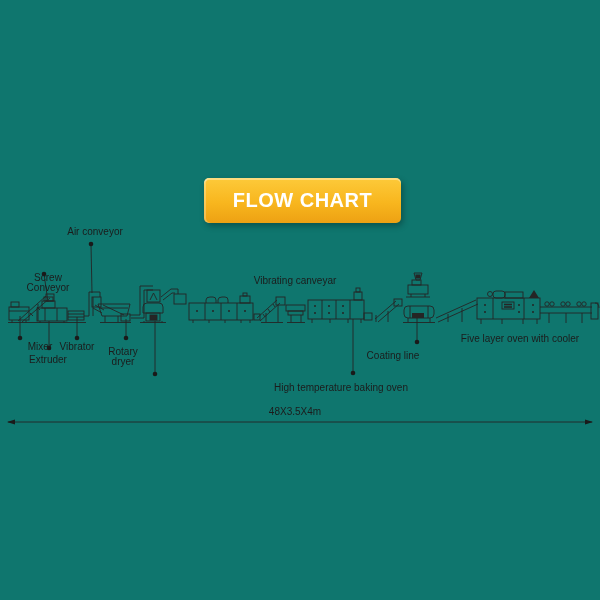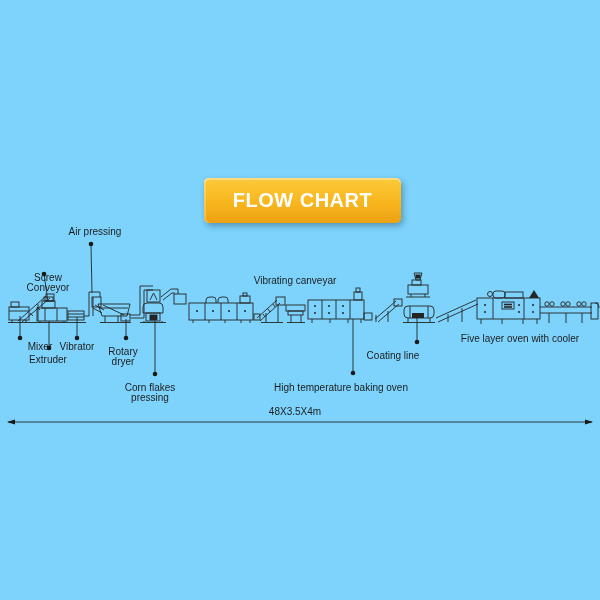--- a/index.html
+++ b/index.html
@@ -1,16 +1,16 @@
 <!DOCTYPE html>
 <html><head>
 <meta charset="utf-8">
 <style>
   html,body{margin:0;padding:0;background:#ffffff;}
-  .canvas{position:relative;width:600px;height:600px;background:#7dd3fc;overflow:hidden;
+  .canvas{position:relative;width:600px;height:600px;background:#0f766e;overflow:hidden;
           font-family:"Liberation Sans",sans-serif;}
   .banner{position:absolute;left:204px;top:178px;width:197px;height:45px;border-radius:5px;
           background:linear-gradient(180deg,#fdca3a 0%,#f8b61e 55%,#eda113 100%);
           box-shadow:2px 3px 6px rgba(0,0,0,.30), inset 0 2px 0 rgba(255,255,255,.35), inset 2px 0 0 rgba(255,255,255,.25);
           display:flex;align-items:center;justify-content:center;}
   .banner span{color:#ffffff;font-weight:bold;font-size:20px;letter-spacing:.5px;}
   .lbl{position:absolute;font-size:10px;line-height:10px;color:#1c1c1c;
        transform:translateX(-50%);text-align:center;white-space:nowrap;}
   .lbl.wrap{white-space:normal;}
   svg{position:absolute;left:0;top:0;}
@@ -260,26 +260,25 @@
       </g>
 
       <g>
         <line x1="8" y1="422" x2="592" y2="422"></line>
         <path d="M7,422 L15,419.5 L15,424.5 Z" fill="#1a1a1a" stroke="none"></path>
         <path d="M593,422 L585,419.5 L585,424.5 Z" fill="#1a1a1a" stroke="none"></path>
       </g>
     </g>
   </svg>
 
-  <div class="lbl" style="left:95px;top:227px;">Air pressing</div>
+  <div class="lbl" style="left:95px;top:227px;">Air conveyor</div>
   <div class="lbl wrap" style="left:48px;top:245px;width:60px;margin-top:28px;">Screw Conveyor</div>
   <div class="lbl" style="left:18px;top:342px;margin-left:22px;">Mixer</div>
   <div class="lbl" style="left:48px;top:355px;">Extruder</div>
   <div class="lbl" style="left:77px;top:342px;">Vibrator</div>
   <div class="lbl wrap" style="left:123px;top:347px;width:46px;">Rotary dryer</div>
-  <div class="lbl wrap" style="left:150px;top:383px;width:72px;">Corn flakes pressing</div>
   <div class="lbl" style="left:295px;top:276px;">Vibrating canveyar</div>
   <div class="lbl" style="left:341px;top:383px;">High temperature baking oven</div>
   <div class="lbl" style="left:393px;top:351px;">Coating line</div>
   <div class="lbl" style="left:520px;top:334px;">Five layer oven with cooler</div>
   <div class="lbl" style="left:295px;top:407px;">48X3.5X4m</div>
 
 </div>
 
 </body></html>

